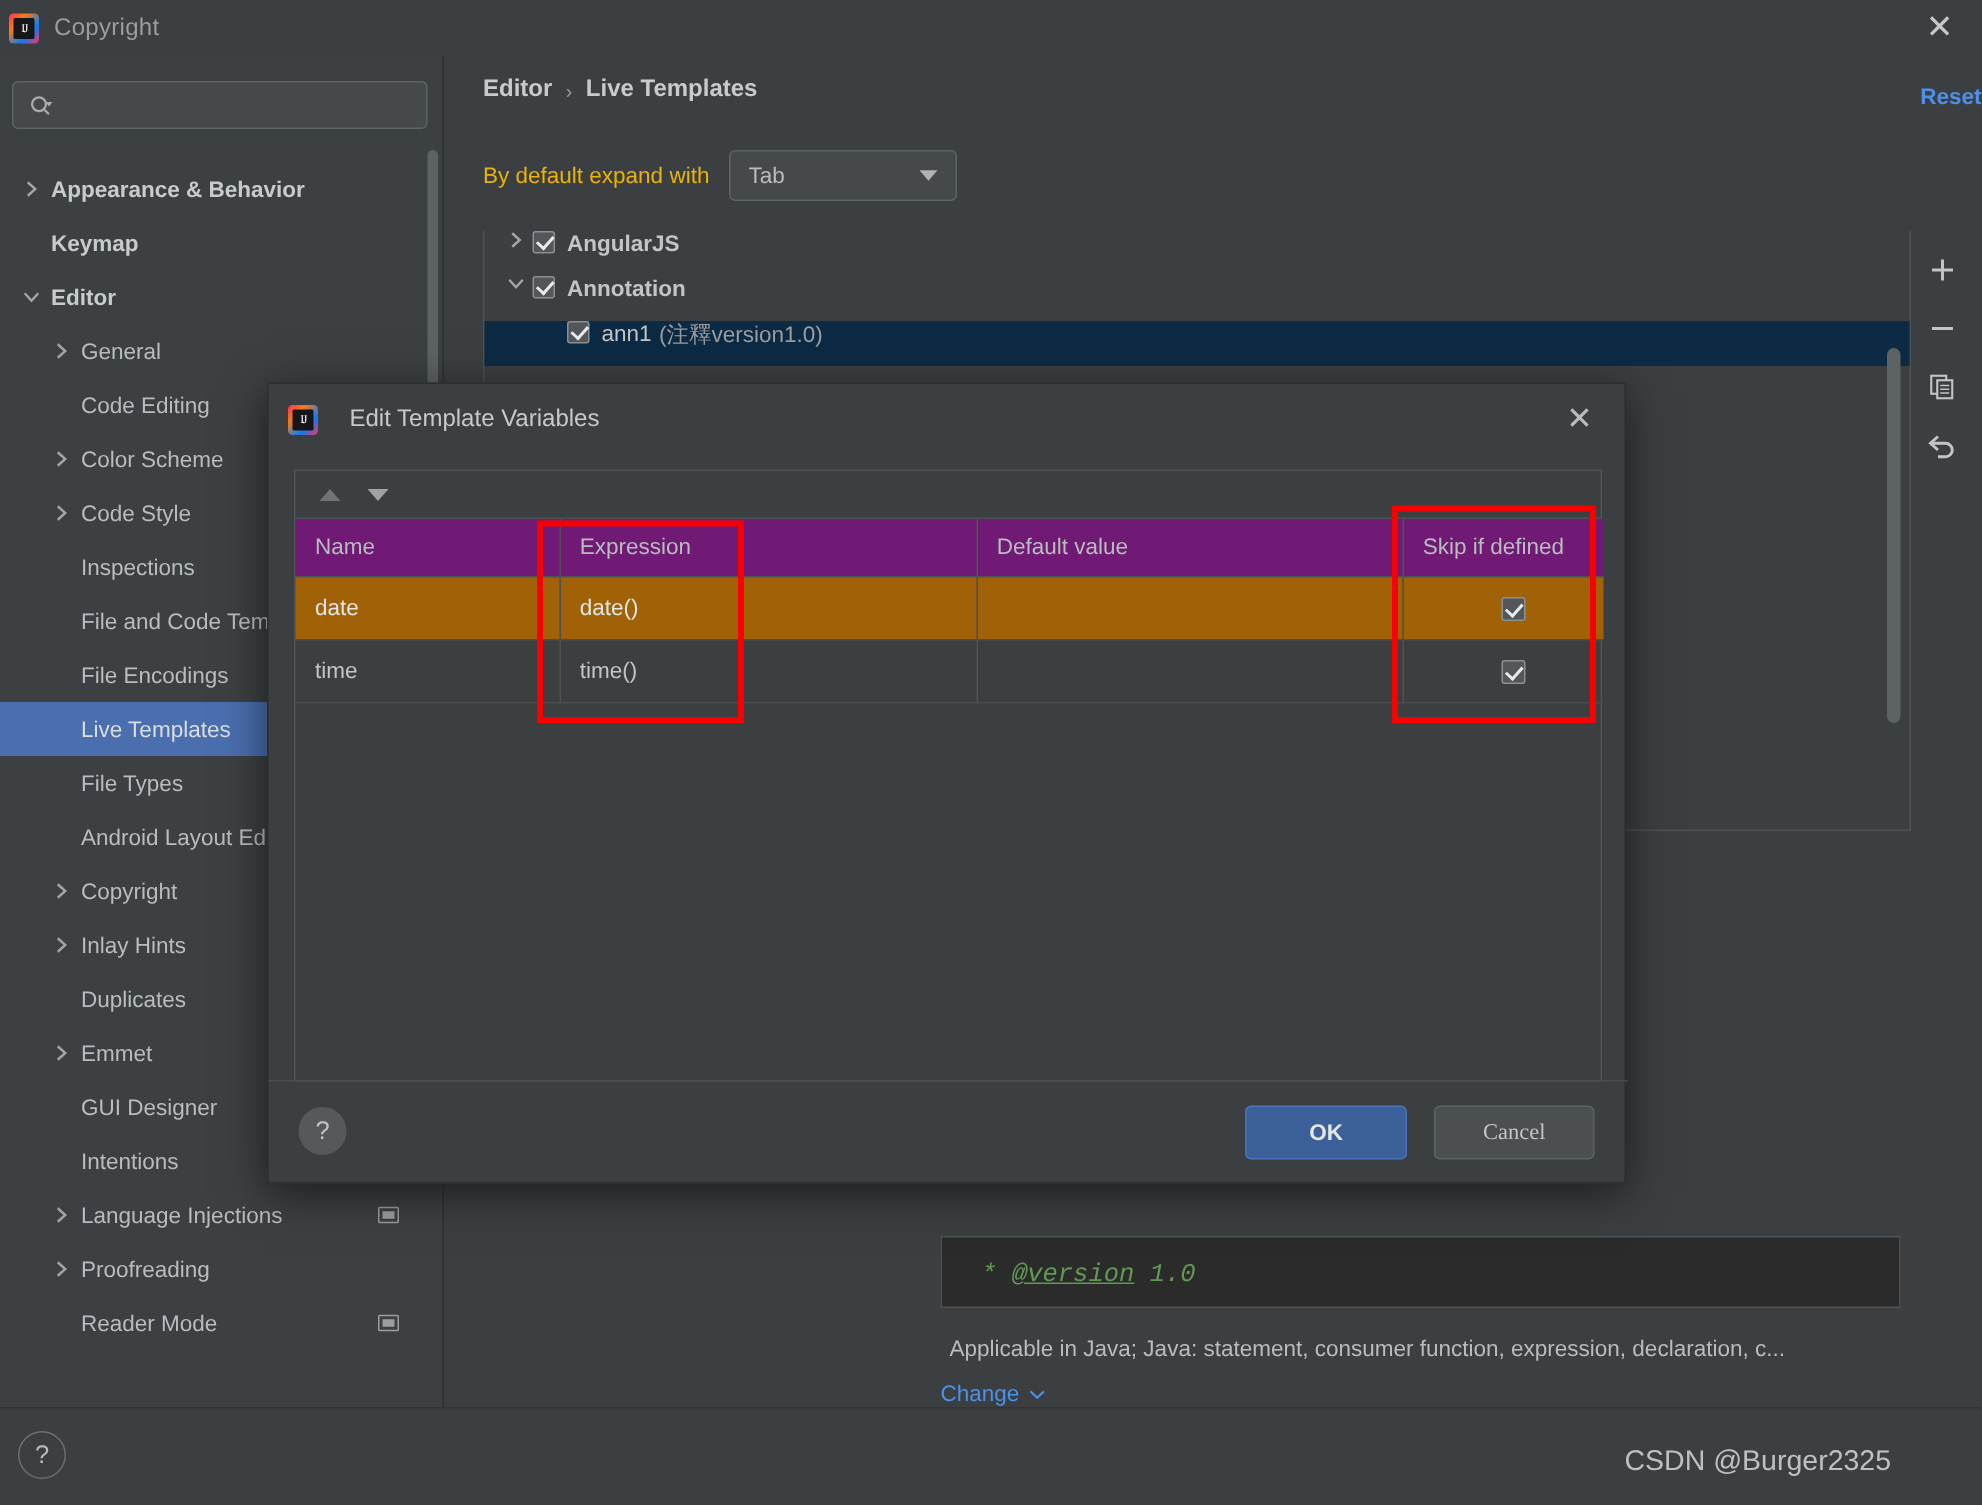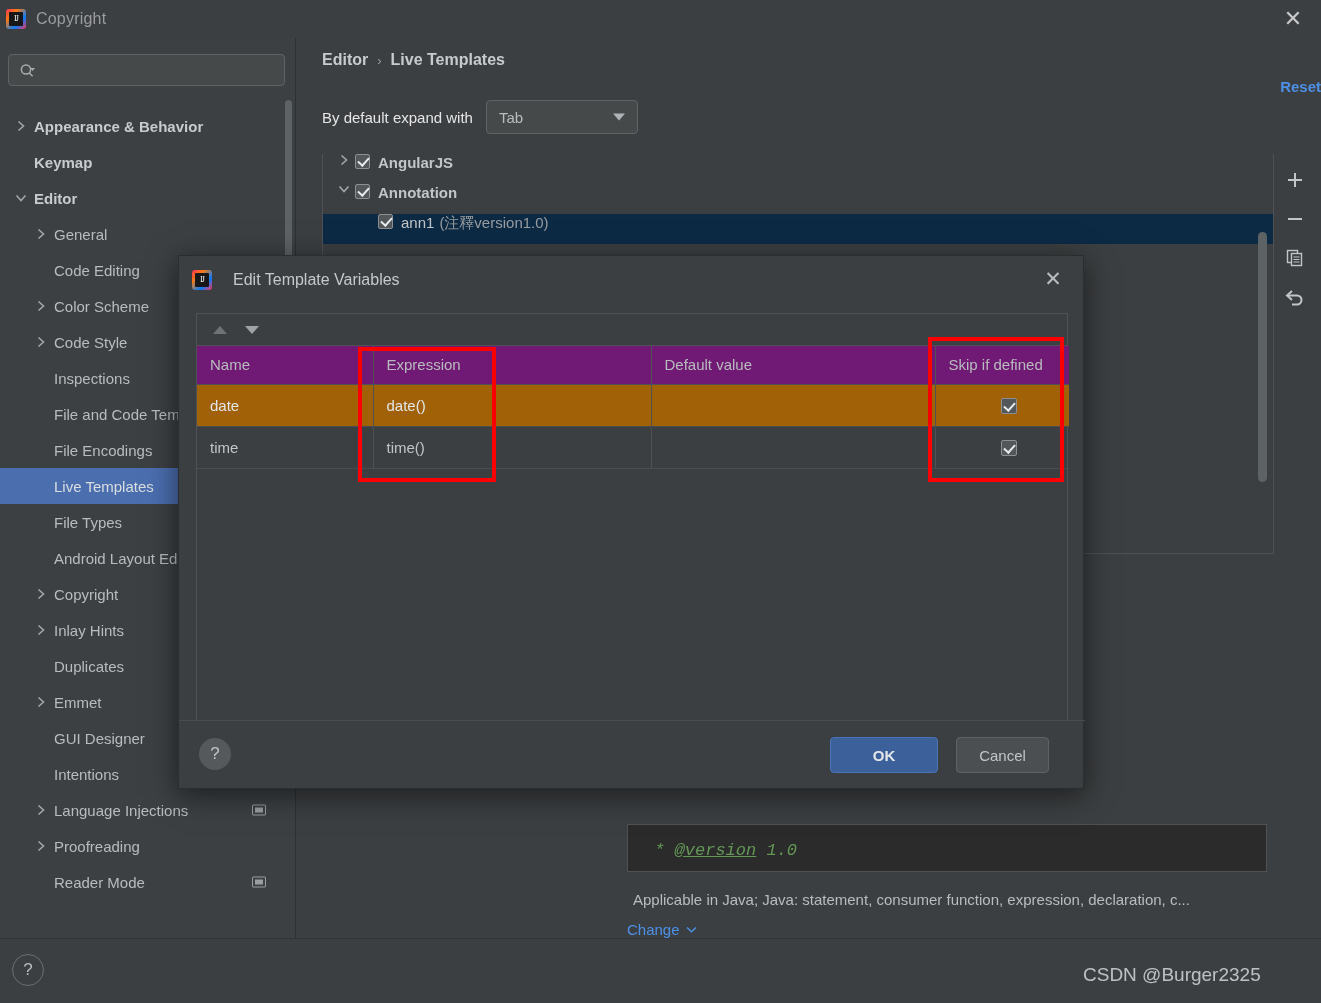--- a/index.html
+++ b/index.html
@@ -110,28 +110,28 @@
     position: absolute; left: 297px; top: 38px; right: 0; height: 900px;
     background: #3c3f41;
   }
   .breadcrumb {
     position: absolute; left: 25px; top: 13px;
     font-size: 16px; font-weight: bold; color: #c8cbcd;
     display: flex; align-items: center; gap: 9px;
   }
   .bc-sep { color: #9a9c9e; font-weight: normal; font-size: 13px; }
   .reset-link {
-    position: absolute; right: 0px; top: 40px;
+    position: absolute; right: 0px; top: 18px;
     color: #4d90e8; font-size: 15px; font-weight: bold; cursor: pointer;
   }
   .expand-row {
     position: absolute; left: 25px; top: 62px;
     display: flex; align-items: center; gap: 13px;
   }
-  .expand-label { font-size: 15px; color: #e5e5e5; }
+  .expand-label { font-size: 15px; color: #eab308; }
   .combo {
     height: 34px; min-width: 152px;
     background: #45494a; border: 1px solid #5e6366; border-radius: 4px;
     display: flex; align-items: center; position: relative;
     padding-left: 12px; cursor: pointer;
   }
   .combo-text { font-size: 15px; color: #b9bcbe; }
   .combo-arrow {
     position: absolute; right: 12px; top: 50%; transform: translateY(-50%);
     width: 0; height: 0; border-left: 6px solid transparent;
@@ -605,21 +605,21 @@
               </td>
             </tr>
           </tbody>
         </table>
       </div>
     </div>
 
     <div class="modal-foot">
       <div class="modal-help">?</div>
       <div class="btn btn-primary" style="left:651px; top:16px; width:108px;">OK</div>
-      <div class="btn btn-default" style="left:777px; top:16px; width:93px;">Cancel</div>
+      <div class="btn btn-default" style="left:777px; top:16px; width:107px;font-family:Liberation Serif, serif;">Cancel</div>
     </div>
   </div>
 
   <div class="redbox" style="left:358px; top:347px; width:138px; height:135px;"></div>
   <div class="redbox" style="left:928px; top:337px; width:136px; height:145px;"></div>
 
   <div class="watermark">CSDN @Burger2325</div>
 </div>
 
 </body></html>

